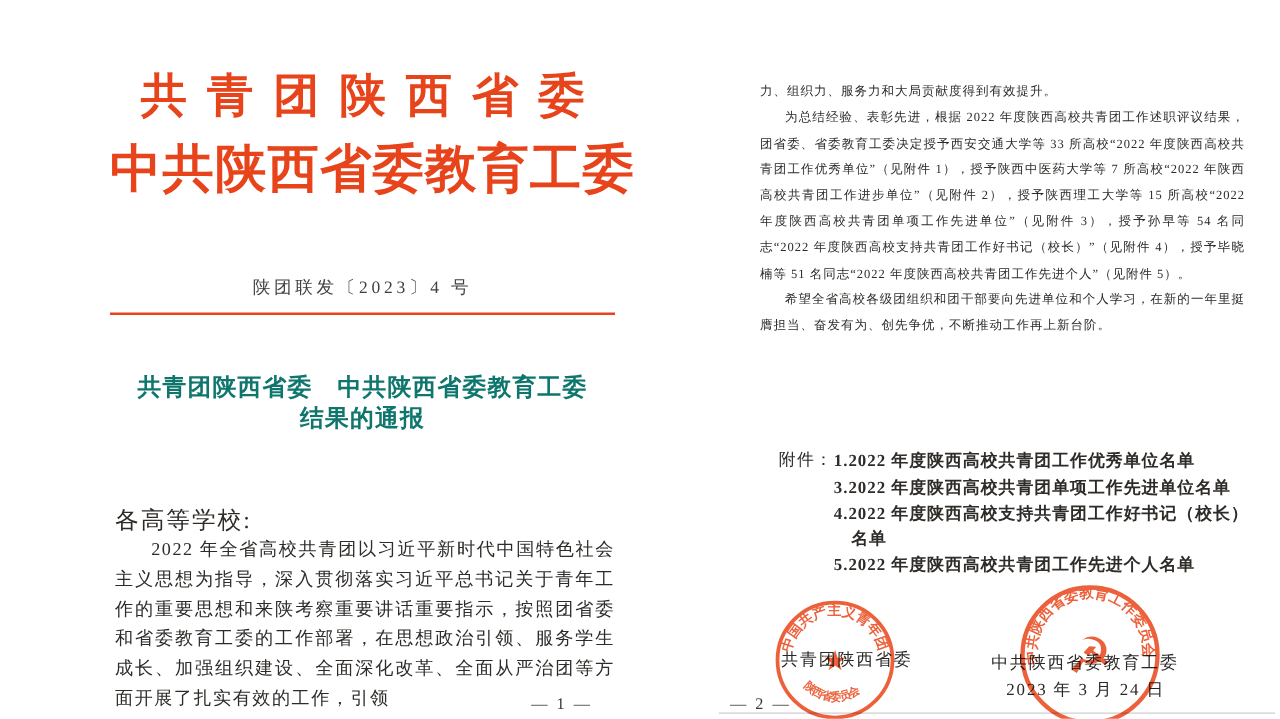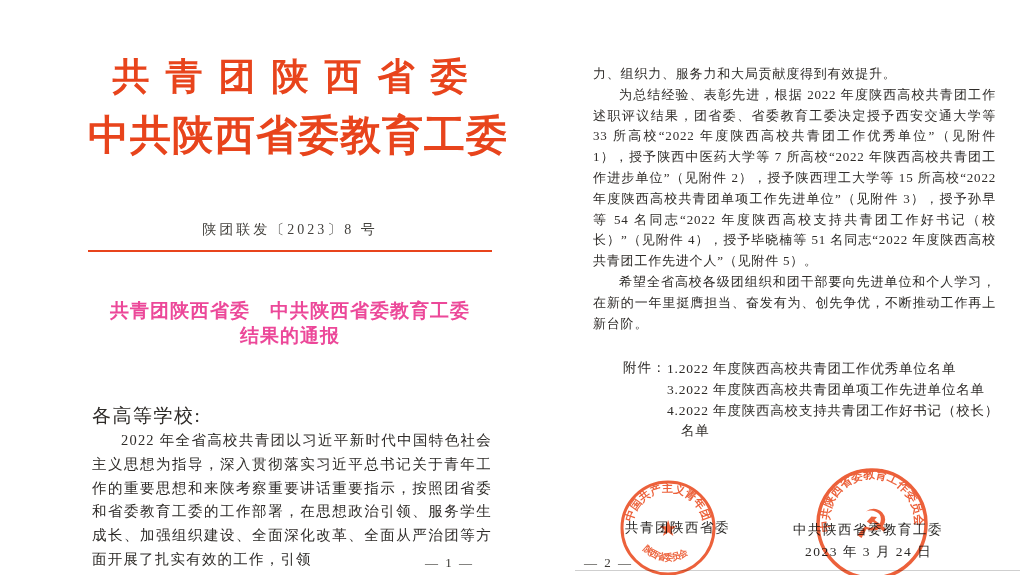--- a/index.html
+++ b/index.html
@@ -38,21 +38,21 @@
     position: absolute; top: 209px; left: 0; width: 100%;
     text-align: center; color: #43413d;
     font-size: 14px; letter-spacing: 3px;
   }
   .redrule {
     position: absolute; top: 238px; left: 0; width: 100%; height: 2px;
     background: var(--rule-red);
   }
   .title {
     position: absolute; top: 286px; left: 0; width: 100%;
-    text-align: center; color: #ec4899;
+    text-align: center; color: #0f766e;
     font-size: 19px; font-weight: bold; line-height: 25px;
     letter-spacing: 1px;
   }
   .saluto {
     position: absolute; top: 391px; left: 4px;
     color: var(--body-text); font-size: 19px; letter-spacing: 1.5px;
   }
   .p1body {
     position: absolute; top: 417px; left: 4px; right: 0;
     color: var(--body-text); font-size: 14.5px; line-height: 23.8px;
@@ -60,31 +60,31 @@
   }
   .indent { text-indent: 2em; }
   .pagenum {
     position: absolute; color: #3c3a36; font-size: 13px; letter-spacing: 2px;
   }
   .pn1 { top: 543px; right: 18px; }
   .pn2 { top: 543px; left: 6px; }
 
   
   .flow {
-    position: absolute; top: 52px; left: 15px; right: 12px;
-    color: var(--body-text); font-size: 13px; line-height: 20.8px;
+    position: absolute; top: 52px; left: 30px; right: 12px;
+    color: var(--body-text); font-size: 10px; line-height: 20.8px;
     letter-spacing: 0.8px; text-align: justify;
   }
   .flow p { margin: 0; }
   .attachments { position: absolute; top: 347px; left: 45px; color: var(--body-text); }
   .attlabel {
     position: absolute; left: 0; top: 0;
     font-size: 13.5px; letter-spacing: 1px; white-space: nowrap; text-align: right;
   }
-  .attlist { position: absolute; left: 44px; top: 0; width: 336px; }
+  .attlist { position: absolute; left: 44px; top: 0; width: 336px; font-weight: bold; }
   .attitem {
     font-size: 13.5px; line-height: 20.8px; letter-spacing: 0.8px;
     padding-left: 14px; text-indent: -14px;
   }
   .sig {
     position: absolute; color: #2a2826; font-size: 13.5px;
     letter-spacing: 1.5px; white-space: nowrap; z-index: 2;
   }
   .sig-left  { top: 507px; left: 47px; }
   .sig-right { top: 509px; left: 215px; }
@@ -102,21 +102,21 @@
   }
 </style>
 </head>
 <body>
 
 <div class="canvas">
 
   <div class="page page1">
     <div class="hdr1">共青团陕西省委</div>
     <div class="hdr2">中共陕西省委教育工委</div>
-    <div class="docnum">陕团联发〔2023〕8 号</div>
+    <div class="docnum">陕团联发〔2023〕4 号</div>
     <div class="redrule"></div>
     <div class="title">
       <div>共青团陕西省委　中共陕西省委教育工委</div>
       <div>结果的通报</div>
     </div>
     <div class="saluto">各高等学校:</div>
     <div class="p1body indent">2022 年全省高校共青团以习近平新时代中国特色社会主义思想为指导，深入贯彻落实习近平总书记关于青年工作的重要思想和来陕考察重要讲话重要指示，按照团省委和省委教育工委的工作部署，在思想政治引领、服务学生成长、加强组织建设、全面深化改革、全面从严治团等方面开展了扎实有效的工作，引领</div>
     <div class="pagenum pn1">— 1 —</div>
   </div>
 
@@ -126,20 +126,21 @@
       <p class="indent">为总结经验、表彰先进，根据 2022 年度陕西高校共青团工作述职评议结果，团省委、省委教育工委决定授予西安交通大学等 33 所高校“2022 年度陕西高校共青团工作优秀单位”（见附件 1），授予陕西中医药大学等 7 所高校“2022 年陕西高校共青团工作进步单位”（见附件 2），授予陕西理工大学等 15 所高校“2022 年度陕西高校共青团单项工作先进单位”（见附件 3），授予孙早等 54 名同志“2022 年度陕西高校支持共青团工作好书记（校长）”（见附件 4），授予毕晓楠等 51 名同志“2022 年度陕西高校共青团工作先进个人”（见附件 5）。</p>
       <p class="indent">希望全省高校各级团组织和团干部要向先进单位和个人学习，在新的一年里挺膺担当、奋发有为、创先争优，不断推动工作再上新台阶。</p>
     </div>
 
     <div class="attachments">
       <span class="attlabel">附件：</span>
       <div class="attlist">
         <div class="attitem">1.2022 年度陕西高校共青团工作优秀单位名单</div>
         <div class="attitem">3.2022 年度陕西高校共青团单项工作先进单位名单</div>
         <div class="attitem">4.2022 年度陕西高校支持共青团工作好书记（校长）名单</div>
+        <div class="attitem">5.2022 年度陕西高校共青团工作先进个人名单</div>
       </div>
     </div>
 
     <div class="sig sig-left">共青团陕西省委</div>
     <div class="sig sig-right">中共陕西省委教育工委</div>
     <div class="sig sig-date">2023 年 3 月 24 日</div>
 
     <svg class="seal seal-left" width="110" height="110" viewBox="0 0 110 110">
       <defs>
         <path id="sealL-top" d="M 19,55 A 36,36 0 1,1 91,55" fill="none"></path>

